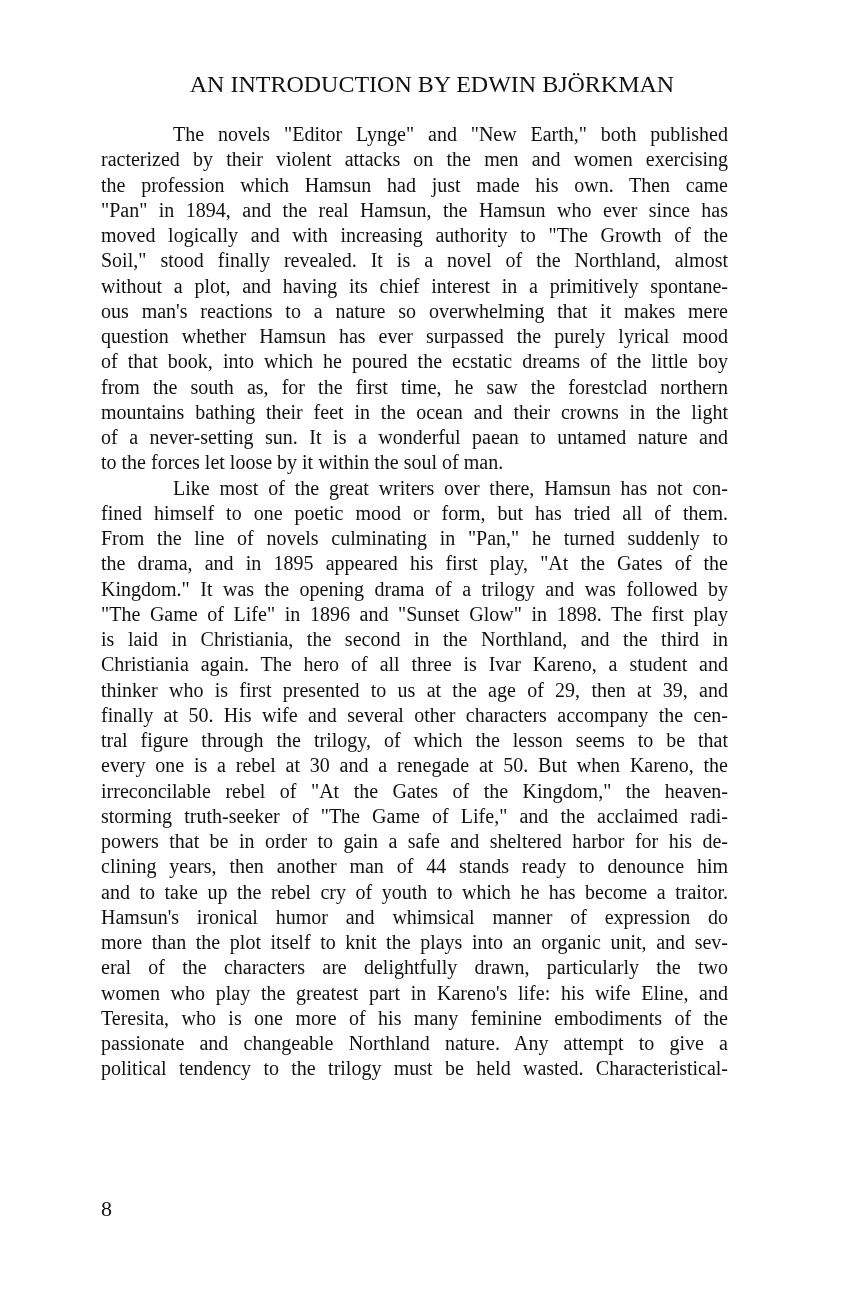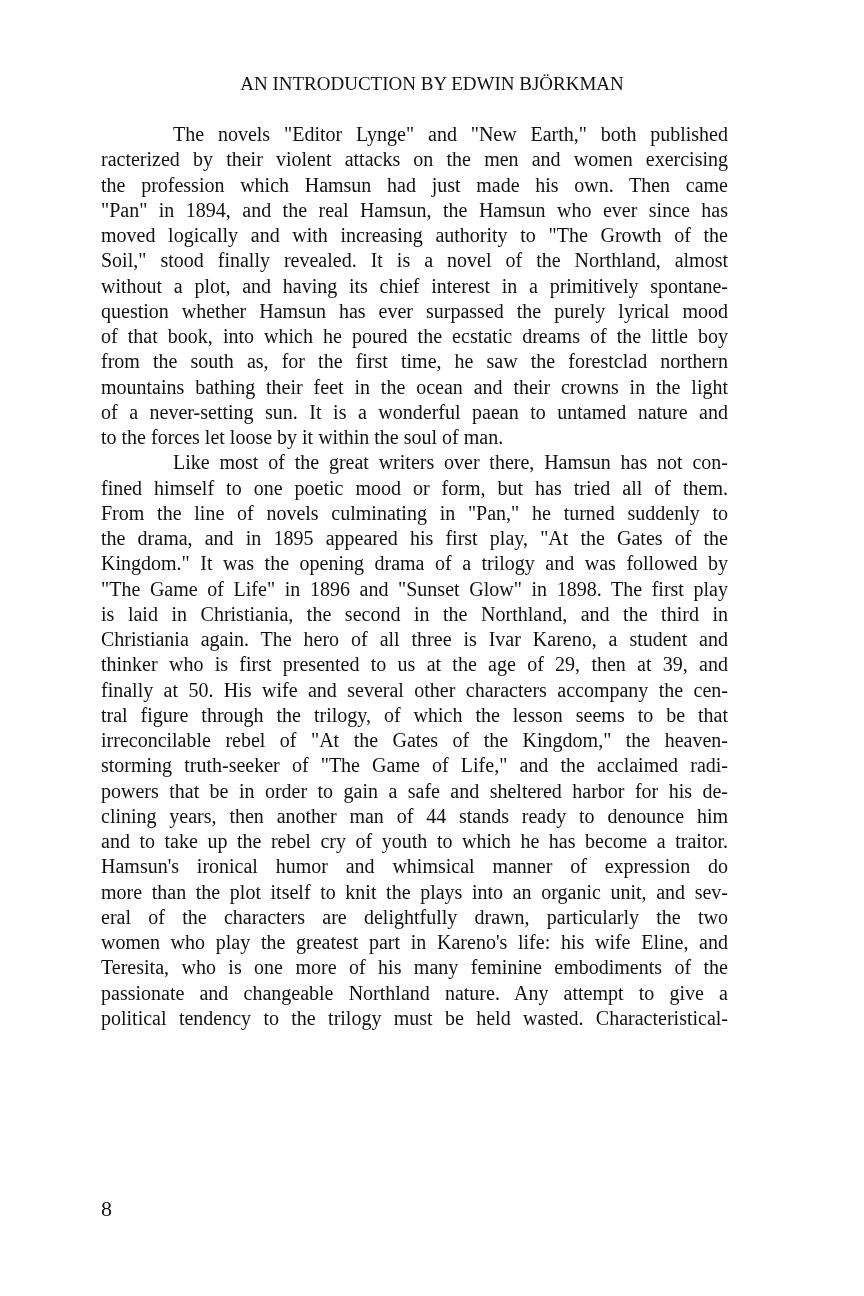--- a/index.html
+++ b/index.html
@@ -22,21 +22,21 @@
       width: 864px;
       height: 1296px;
       background: #ffffff;
     }
     .running-head {
       position: absolute;
       top: 72px;
       left: 0;
       width: 864px;
       text-align: center;
-      font-size: 19px;
+      font-size: 24px;
       line-height: 24px;
       letter-spacing: 0;
     }
     .body-text {
       position: absolute;
       left: 101px;
       top: 122px;
       width: 627px;
       font-size: 20px;
       line-height: 25.25px;
@@ -73,39 +73,41 @@
 
   <div class="body-text">
     <div class="paragraph">
       <span class="line indent">The novels "Editor Lynge" and "New Earth," both published</span>
       <span class="line">racterized by their violent attacks on the men and women exercising</span>
       <span class="line">the profession which Hamsun had just made his own. Then came</span>
       <span class="line">"Pan" in 1894, and the real Hamsun, the Hamsun who ever since has</span>
       <span class="line">moved logically and with increasing authority to "The Growth of the</span>
       <span class="line">Soil," stood finally revealed. It is a novel of the Northland, almost</span>
       <span class="line">without a plot, and having its chief interest in a primitively spontane-</span>
+      <span class="line">ous man's reactions to a nature so overwhelming that it makes mere</span>
       <span class="line">question whether Hamsun has ever surpassed the purely lyrical mood</span>
       <span class="line">of that book, into which he poured the ecstatic dreams of the little boy</span>
       <span class="line">from the south as, for the first time, he saw the forestclad northern</span>
       <span class="line">mountains bathing their feet in the ocean and their crowns in the light</span>
       <span class="line">of a never-setting sun. It is a wonderful paean to untamed nature and</span>
       <span class="line last">to the forces let loose by it within the soul of man.</span>
     </div>
     <div class="paragraph">
       <span class="line indent">Like most of the great writers over there, Hamsun has not con-</span>
       <span class="line">fined himself to one poetic mood or form, but has tried all of them.</span>
       <span class="line">From the line of novels culminating in "Pan," he turned suddenly to</span>
       <span class="line">the drama, and in 1895 appeared his first play, "At the Gates of the</span>
       <span class="line">Kingdom." It was the opening drama of a trilogy and was followed by</span>
       <span class="line">"The Game of Life" in 1896 and "Sunset Glow" in 1898. The first play</span>
       <span class="line">is laid in Christiania, the second in the Northland, and the third in</span>
       <span class="line">Christiania again. The hero of all three is Ivar Kareno, a student and</span>
       <span class="line">thinker who is first presented to us at the age of 29, then at 39, and</span>
       <span class="line">finally at 50. His wife and several other characters accompany the cen-</span>
       <span class="line">tral figure through the trilogy, of which the lesson seems to be that</span>
+      <span class="line">every one is a rebel at 30 and a renegade at 50. But when Kareno, the</span>
       <span class="line">irreconcilable rebel of "At the Gates of the Kingdom," the heaven-</span>
       <span class="line">storming truth-seeker of "The Game of Life," and the acclaimed radi-</span>
       <span class="line">powers that be in order to gain a safe and sheltered harbor for his de-</span>
       <span class="line">clining years, then another man of 44 stands ready to denounce him</span>
       <span class="line">and to take up the rebel cry of youth to which he has become a traitor.</span>
       <span class="line">Hamsun's ironical humor and whimsical manner of expression do</span>
       <span class="line">more than the plot itself to knit the plays into an organic unit, and sev-</span>
       <span class="line">eral of the characters are delightfully drawn, particularly the two</span>
       <span class="line">women who play the greatest part in Kareno's life: his wife Eline, and</span>
       <span class="line">Teresita, who is one more of his many feminine embodiments of the</span>

